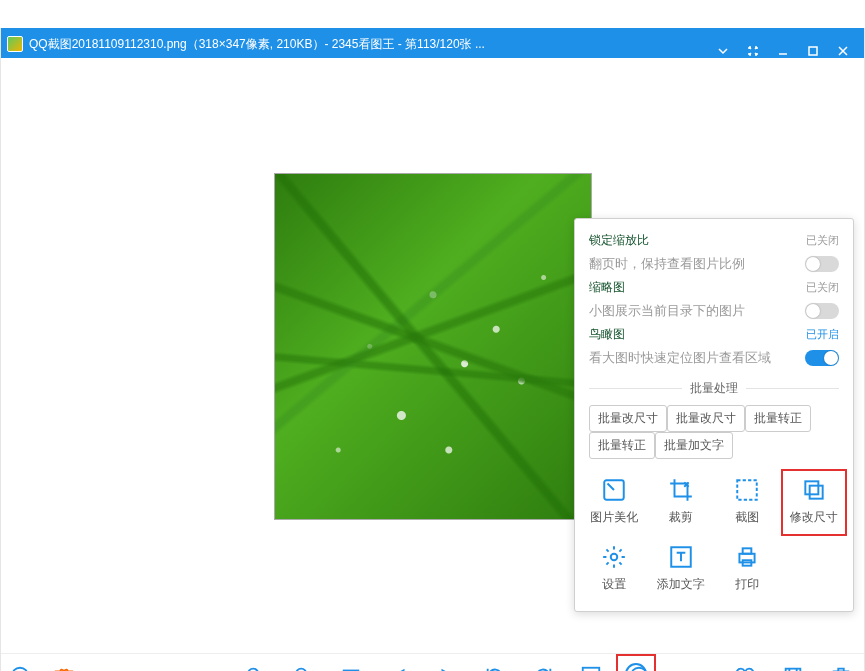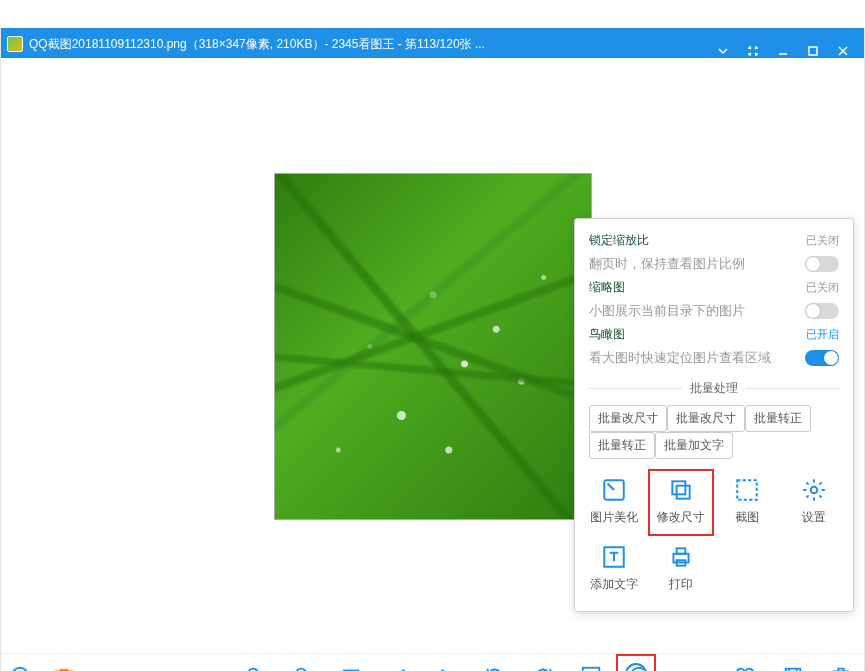--- a/index.html
+++ b/index.html
@@ -172,32 +172,40 @@
     </div>
 
     <div class="tool-grid">
       <div class="tool-cell">
         <svg viewBox="0 0 24 24">
             <rect x="3" y="3" width="18" height="18" rx="2"></rect>
             <path d="M6 6l6 6"></path>
           </svg>
         <span class="tl">图片美化</span>
       </div>
+      <div class="tool-cell">
+        <svg viewBox="0 0 24 24">
+            <path d="M6 2v16h16"></path>
+            <path d="M2 6h16v16"></path>
+            <path d="M15 9l4-4M19 9l-4-4"></path>
+          </svg>
+        <span class="tl">裁剪</span>
+      </div>
+      <div class="tool-cell">
+        <svg viewBox="0 0 24 24">
+            <rect x="3" y="3" width="18" height="18" stroke-dasharray="3 2"></rect>
+          </svg>
+        <span class="tl">截图</span>
+      </div>
       <div class="tool-cell selected">
         <svg viewBox="0 0 24 24">
             <rect x="8" y="8" width="12" height="12"></rect>
             <rect x="4" y="4" width="12" height="12"></rect>
           </svg>
         <span class="tl">修改尺寸</span>
-      </div>
-      <div class="tool-cell">
-        <svg viewBox="0 0 24 24">
-            <rect x="3" y="3" width="18" height="18" stroke-dasharray="3 2"></rect>
-          </svg>
-        <span class="tl">截图</span>
       </div>
       <div class="tool-cell">
         <svg viewBox="0 0 24 24">
             <circle cx="12" cy="12" r="3"></circle>
             <path d="M12 2v3M12 19v3M2 12h3M19 12h3M5 5l2 2M17 17l2 2M19 5l-2 2M7 17l-2 2"></path>
           </svg>
         <span class="tl">设置</span>
       </div>
       <div class="tool-cell">
         <svg viewBox="0 0 24 24">

